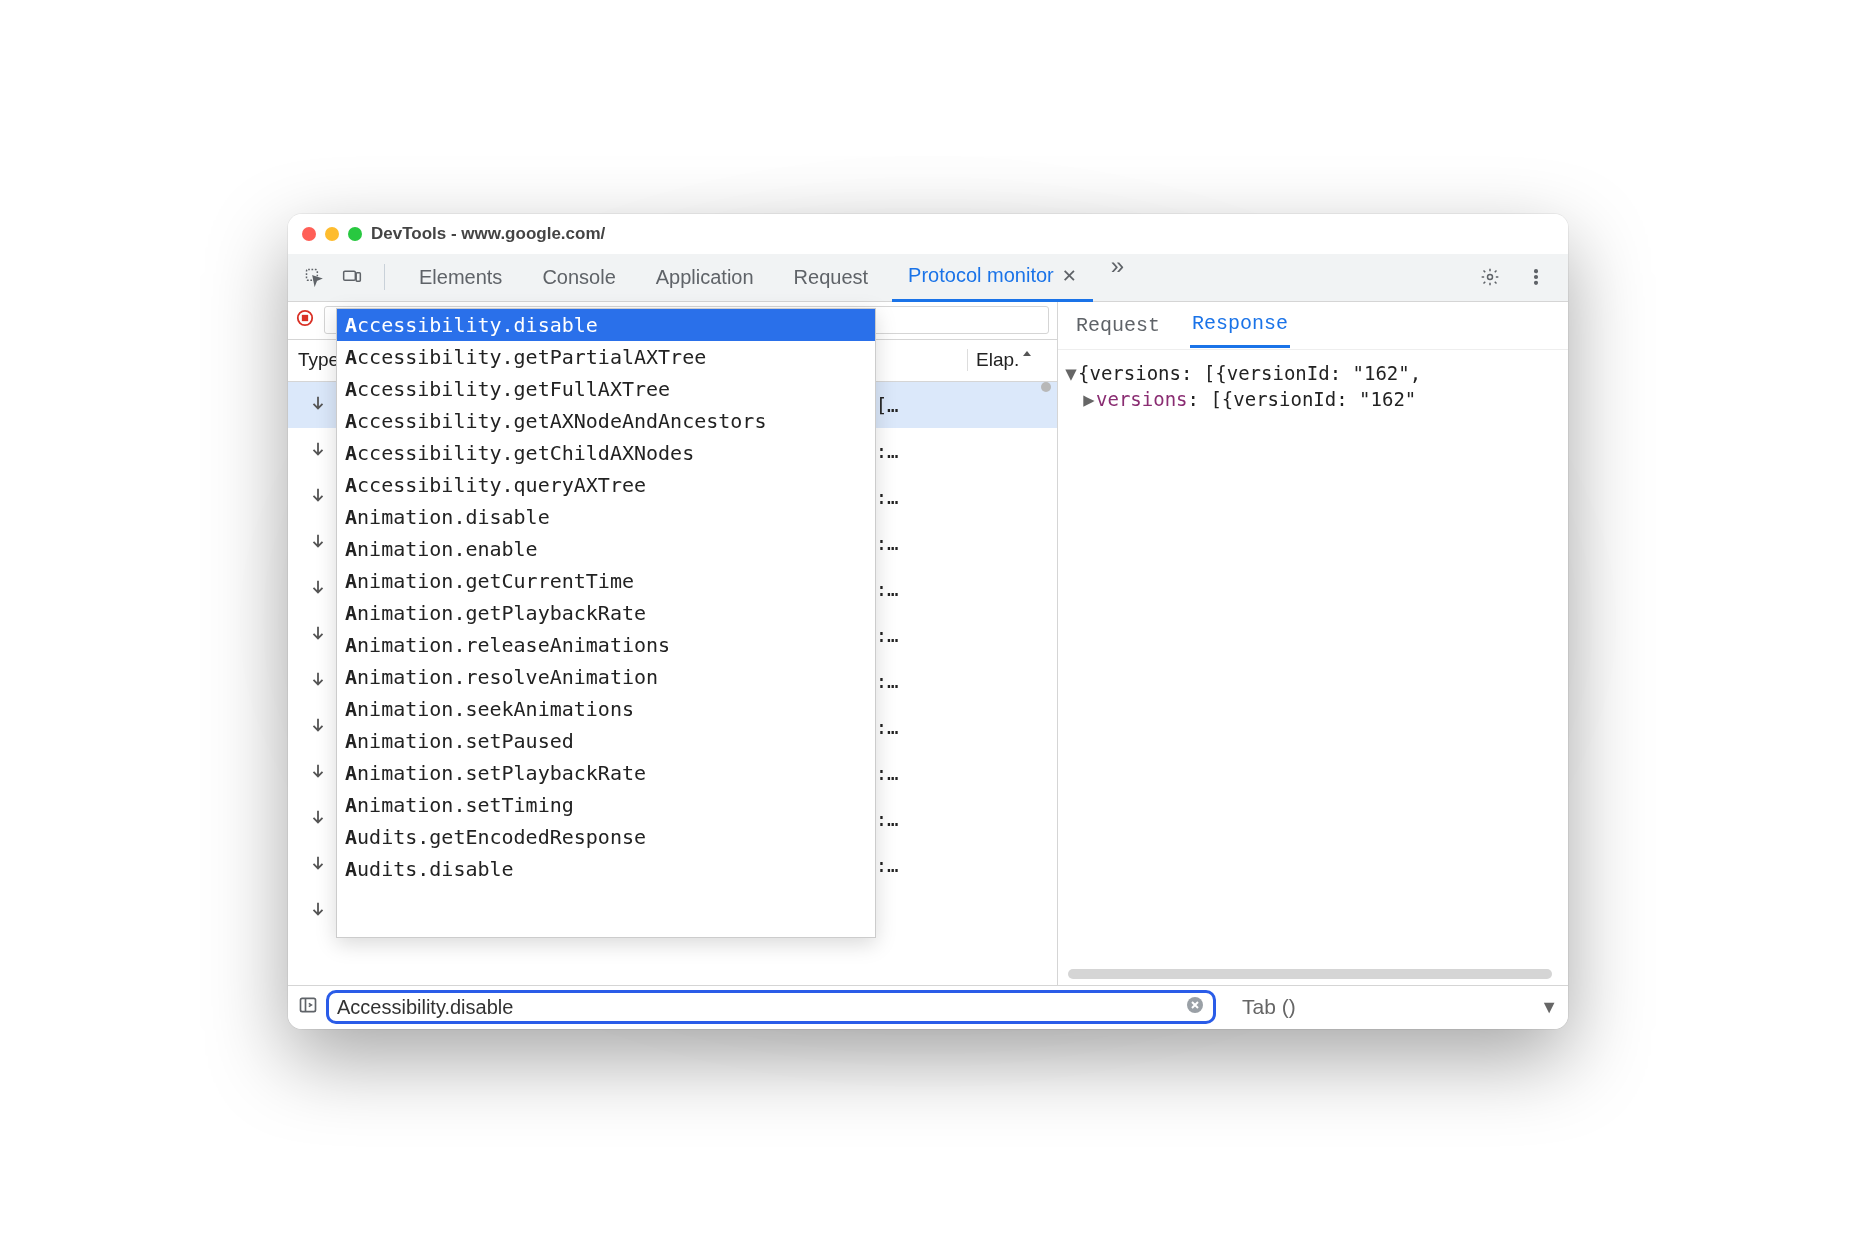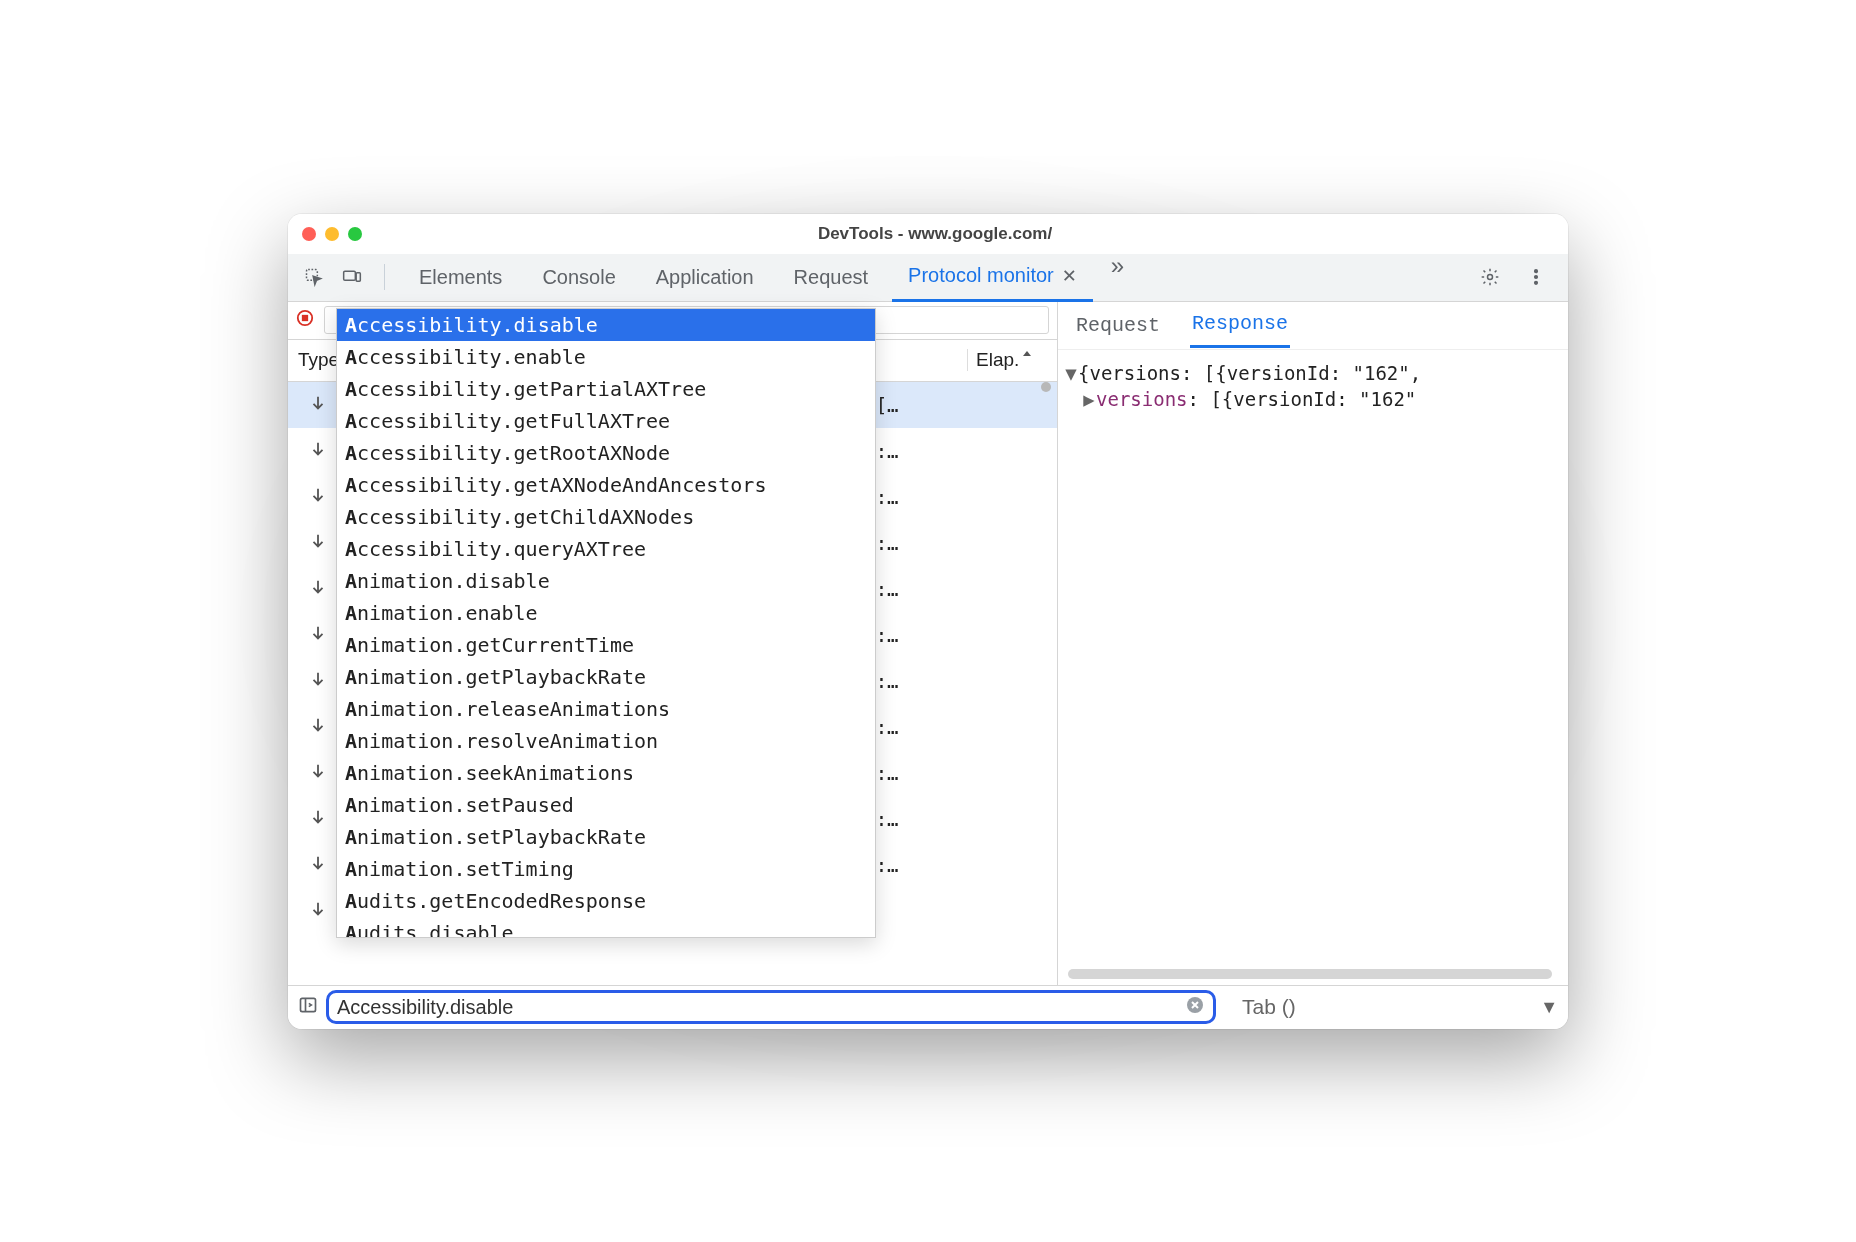--- a/index.html
+++ b/index.html
@@ -20,21 +20,21 @@
   background:#fff; border-radius:14px;
   box-shadow:0 30px 80px rgba(0,0,0,.35),0 0 0 1px rgba(0,0,0,.05);
   overflow:hidden; z-index:1;
 }
 .titlebar {
   height:40px; display:flex; align-items:center; padding:0 14px; gap:9px;
   background:#fff;
 }
 .tl-dot { width:14px; height:14px; border-radius:50%; }
 .tl-red{background:#ff5f57}.tl-yel{background:#febc2e}.tl-grn{background:#28c840}
-.titlebar-title { flex:1; text-align:center; font-size:17px; font-weight:600; color:#444; padding-right:55px;}
+.titlebar-title { flex:1; text-align:left; font-size:17px; font-weight:600; color:#444; padding-right:55px;}
 .toolbar {
   height:48px; display:flex; align-items:center; gap:10px;
   padding:0 12px; border-bottom:1px solid #d5d5d5; background:#f1f3f4;
 }
 .ico { width:28px; height:28px; display:flex; align-items:center; justify-content:center; color:#5f6368; }
 .ico svg{width:20px;height:20px;stroke:currentColor;fill:none;stroke-width:1.8}
 .divider { width:1px; height:26px; background:#c9d1d9; margin:0 8px;}
 .tabs { display:flex; gap:8px; flex:1;}
 .tab { padding:12px 16px; font-size:20px; color:#5f6368; cursor:pointer; display:flex; align-items:center; gap:8px;}
 .tab.active { color:#1a73e8; border-bottom:3px solid #1a73e8;}
@@ -278,24 +278,22 @@
                     <path d="M10 3v12M5 11l5 5 5-5"></path>
                   </svg></span>
               </div>
               <div class="method"></div>
               <div class="resp">stId":</div>
             </div>
           </div>
 
       <div class="autocomplete" id="ac">
             <div class="ac-item sel"><b>A</b>ccessibility.disable</div>
-            <div class="ac-item"><b>A</b>ccessibility.enable</div>
             <div class="ac-item"><b>A</b>ccessibility.getPartialAXTree</div>
             <div class="ac-item"><b>A</b>ccessibility.getFullAXTree</div>
-            <div class="ac-item"><b>A</b>ccessibility.getRootAXNode</div>
             <div class="ac-item"><b>A</b>ccessibility.getAXNodeAndAncestors</div>
             <div class="ac-item"><b>A</b>ccessibility.getChildAXNodes</div>
             <div class="ac-item"><b>A</b>ccessibility.queryAXTree</div>
             <div class="ac-item"><b>A</b>nimation.disable</div>
             <div class="ac-item"><b>A</b>nimation.enable</div>
             <div class="ac-item"><b>A</b>nimation.getCurrentTime</div>
             <div class="ac-item"><b>A</b>nimation.getPlaybackRate</div>
             <div class="ac-item"><b>A</b>nimation.releaseAnimations</div>
             <div class="ac-item"><b>A</b>nimation.resolveAnimation</div>
             <div class="ac-item"><b>A</b>nimation.seekAnimations</div>

